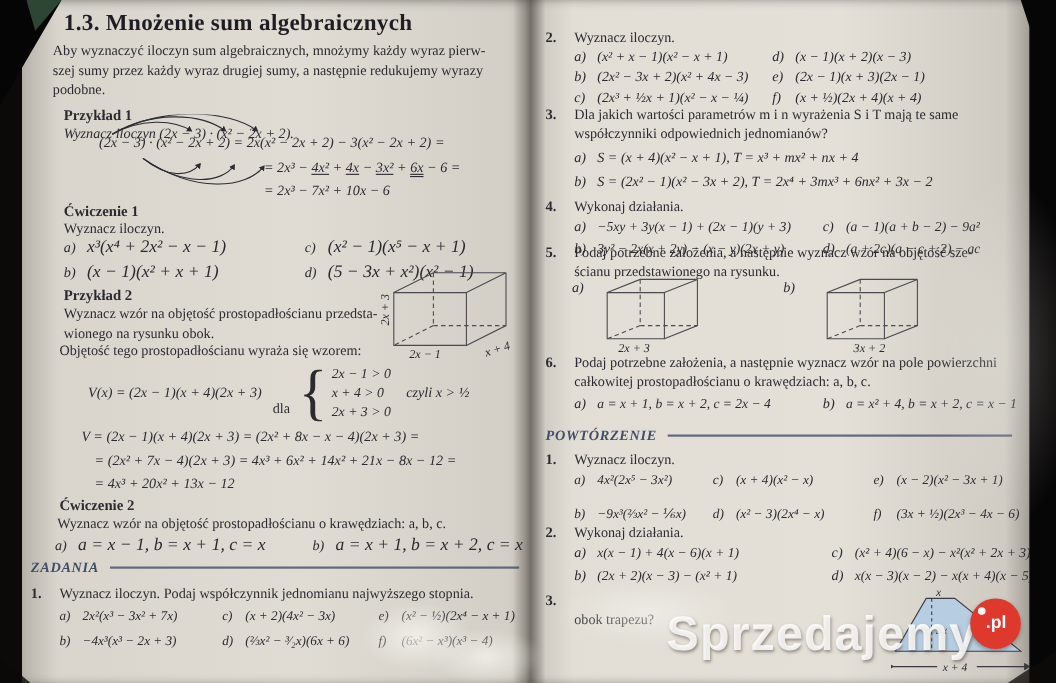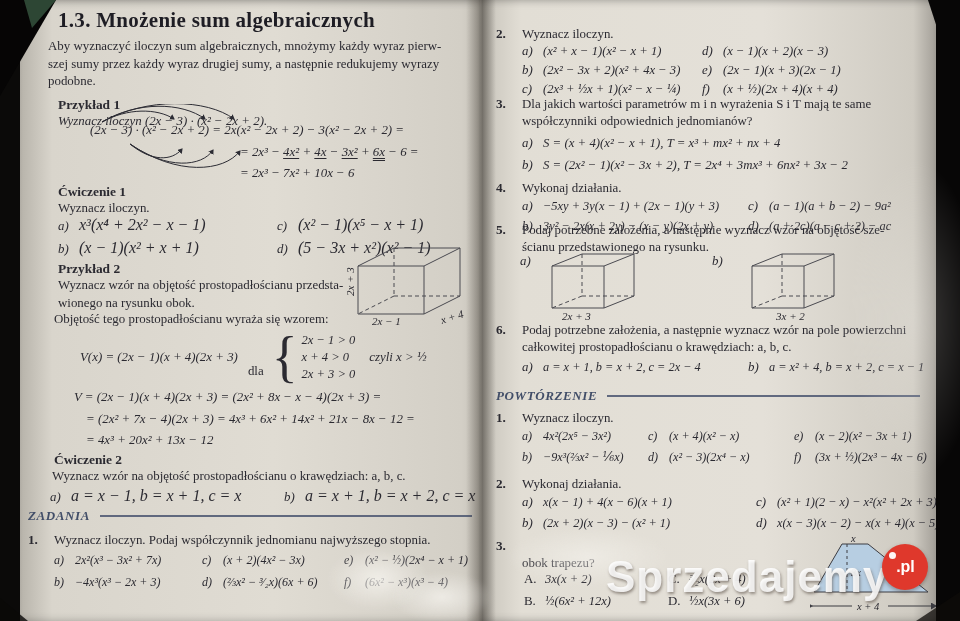--- a/index.html
+++ b/index.html
@@ -242,49 +242,43 @@
 
   <div class="blk sect" style="left:16px;top:388px;width:424px;">
     <span>POWTÓRZENIE</span>
       <span class="rule"></span>
   </div>
 
   <div class="blk task-row" style="left:16px;top:410px;">
     <span class="num">1.</span>
     <span>Wyznacz iloczyn.</span>
   </div>
-  <div class="blk cols" style="left:42px;top:429px;width:408px;grid-template-columns:122px 142px 1fr;row-gap:6px;font-size:12.1px;">
+  <div class="blk cols" style="left:42px;top:429px;width:408px;grid-template-columns:122px 142px 1fr;row-gap:16px;font-size:12.1px;">
     <div class="cell"><span class="lb" style="font-size:12.1px;">a)</span><span class="m">4x²(2x⁵ − 3x²)</span></div>
     <div class="cell"><span class="lb" style="font-size:12.1px;">c)</span><span class="m">(x + 4)(x² − x)</span></div>
     <div class="cell"><span class="lb" style="font-size:12.1px;">e)</span><span class="m">(x − 2)(x² − 3x + 1)</span></div>
     <div class="cell"><span class="lb" style="font-size:12.1px;">b)</span><span class="m">−9x³(⅔x² − ⅙x)</span></div>
     <div class="cell"><span class="lb" style="font-size:12.1px;">d)</span><span class="m">(x² − 3)(2x⁴ − x)</span></div>
     <div class="cell"><span class="lb" style="font-size:12.1px;">f)</span><span class="m">(3x + ½)(2x³ − 4x − 6)</span></div>
   </div>
 
   <div class="blk task-row" style="left:16px;top:476px;">
     <span class="num">2.</span>
     <span>Wykonaj działania.</span>
   </div>
   <div class="blk cols" style="left:42px;top:495px;width:404px;grid-template-columns:230px 1fr;row-gap:6px;font-size:12.3px;">
     <div class="cell"><span class="lb">a)</span><span class="m">x(x − 1) + 4(x − 6)(x + 1)</span></div>
-    <div class="cell"><span class="lb">c)</span><span class="m">(x² + 1)(2 − x) − x²(x² + 2x + 3)</span></div>
+    <div class="cell"><span class="lb">c)</span><span class="m">(x² + 4)(6 − x) − x²(x² + 2x + 3)</span></div>
     <div class="cell"><span class="lb">b)</span><span class="m">(2x + 2)(x − 3) − (x² + 1)</span></div>
     <div class="cell"><span class="lb">d)</span><span class="m">x(x − 3)(x − 2) − x(x + 4)(x − 5)</span></div>
   </div>
 
   <div class="blk task-row" style="left:16px;top:538px;width:330px;">
     <span class="num">3.</span>
     <span><br><span>obok trapezu?</span></span>
-  </div>
-  <div class="blk cols" style="left:44px;top:572px;width:266px;grid-template-columns:140px 1fr;row-gap:7px;font-size:12.5px;">
-    <div class="cell"><span class="lb" style="font-style:normal;">A.</span><span class="m">3x(x + 2)</span></div>
-    <div class="cell"><span class="lb" style="font-style:normal;">C.</span><span class="m">³⁄₂x(2x + 4)</span></div>
-    <div class="cell"><span class="lb" style="font-style:normal;">B.</span><span class="m">½(6x² + 12x)</span></div>
-    <div class="cell"><span class="lb" style="font-style:normal;">D.</span><span class="m">½x(3x + 6)</span></div>
   </div>
 
   <svg class="blk" style="left:330px;top:534px;" width="130" height="82" viewBox="0 0 130 82">
     <defs>
       <marker id="ah2" markerWidth="7" markerHeight="7" refX="5" refY="3.5" orient="auto">
         <path d="M0,0 L6,3.5 L0,7 z" fill="#3a3a40"></path>
       </marker>
     </defs>
     <polygon points="32,10 58,10 118,58 4,58" fill="#b7cee2" stroke="#3c3c42" stroke-width="1"></polygon>
     <line x1="37" y1="10" x2="37" y2="58" stroke="#3c3c42" stroke-width="1" stroke-dasharray="3,3"></line>

